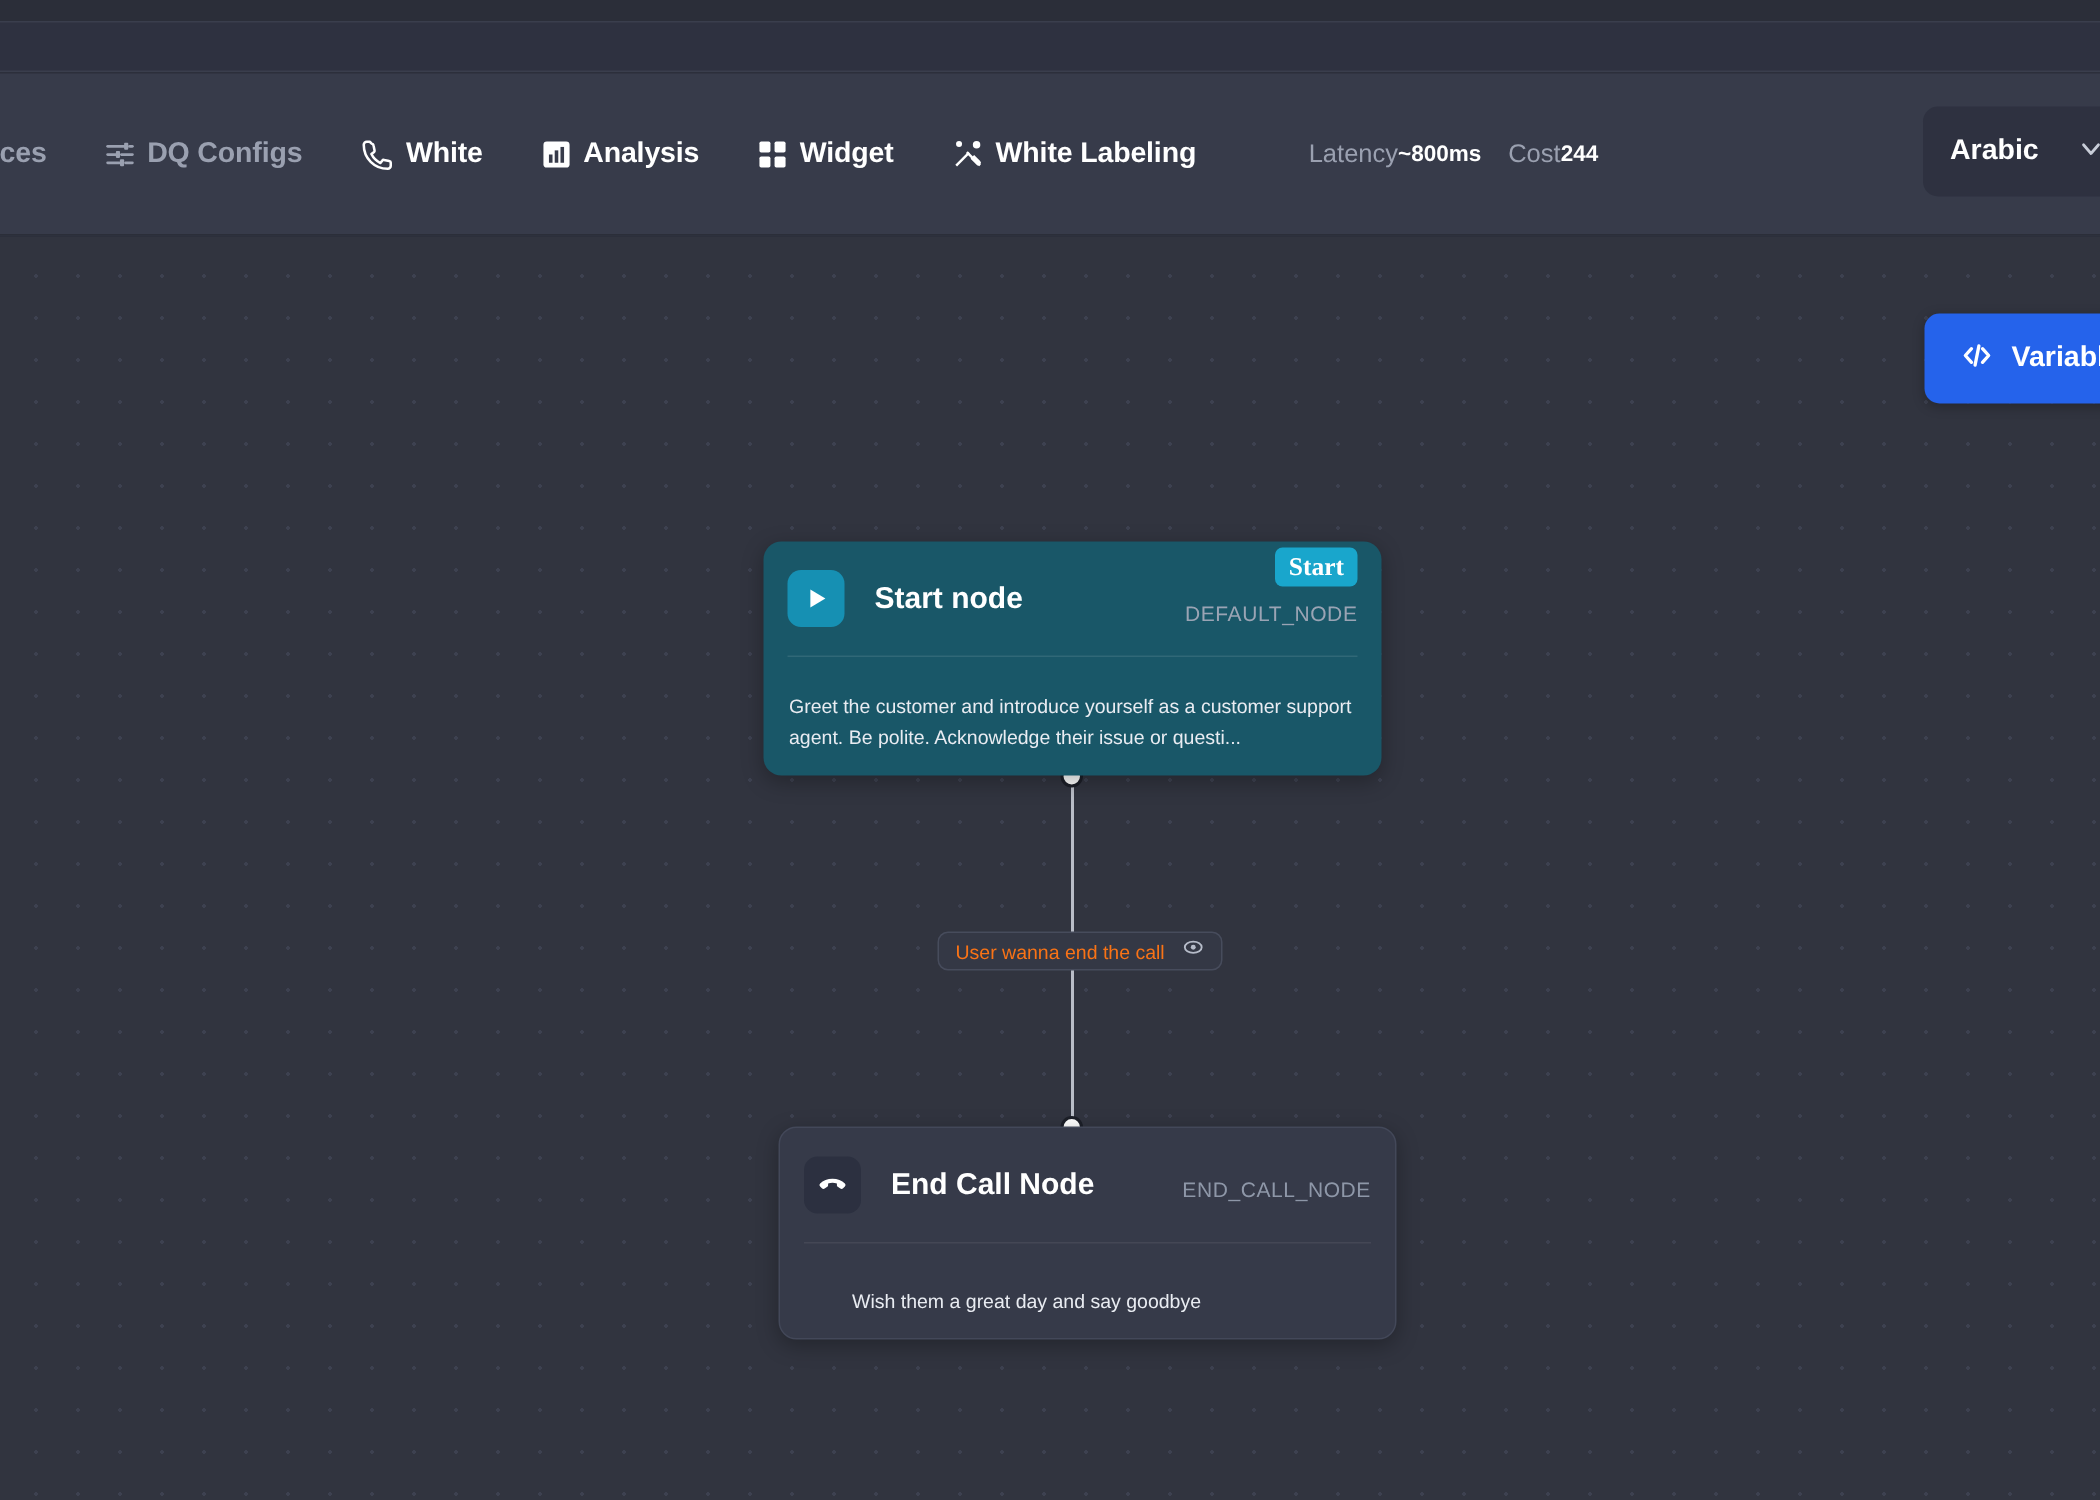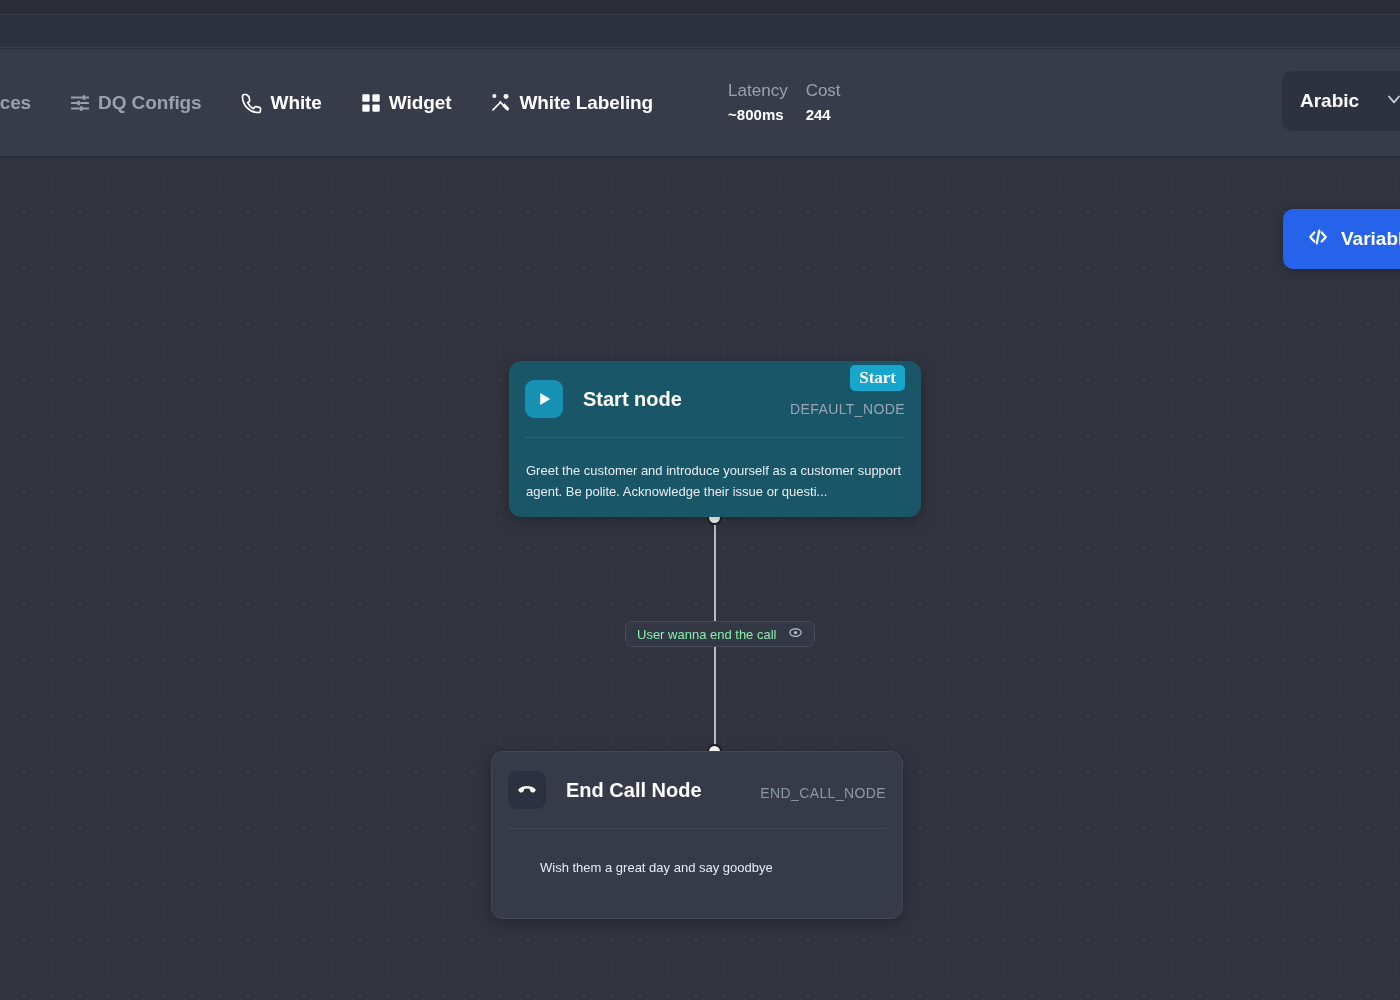--- a/index.html
+++ b/index.html
@@ -69,21 +69,21 @@
   
   .nav-item.clipped { padding-left: 0; margin-left: -24px; }
 
   
   .metrics {
     display: flex;
     gap: 18px;
     margin-left: 56px;
     align-items: flex-start;
   }
-  .metric { display: flex; flex-direction: column; align-items: flex-start; }
+  .metric { display: flex; align-items: flex-start; }
   .metric-label { font-size: 17px; color: #9aa0b0; line-height: 24px; }
   .metric-value { font-size: 15px; color: #ffffff; line-height: 24px; font-weight: bold; }
 
   
   .lang-select {
     position: absolute;
     top: 71px; left: 1282px;
     width: 140px; height: 60px;
     background: #2e3140;
     border-radius: 10px;
@@ -138,22 +138,22 @@
     width: 412px;
     border-radius: 12px;
     box-shadow: 0 4px 14px rgba(0,0,0,0.28);
   }
   .node-start {
     left: 509px; top: 361px;
     height: 156px;
     background: #195768;
   }
   .node-end {
-    left: 491px; top: 751px;
-    height: 168px;
+    left: 519px; top: 751px;
+    height: 142px;
     background: #363a49;
     border: 1px solid #434859;
   }
 
   .node-header {
     display: flex;
     align-items: center;
     height: 76px;
     padding: 0 16px;
     position: relative;
@@ -242,21 +242,21 @@
     border: 1px solid #474c5c;
     border-radius: 7px;
     display: flex;
     align-items: center;
     gap: 12px;
     padding: 0 11px;
     cursor: pointer;
   }
   .edge-label-text {
     font-size: 13px;
-    color: #86efac;
+    color: #f97316;
     white-space: nowrap;
   }
 </style>
 </head>
 <body>
 
 <div class="top-strip"></div>
 <div class="top-strip-2"></div>
 
 <div class="navbar">
@@ -287,20 +287,31 @@
 
     <div class="nav-item">
       <span class="nav-icon">
         <svg width="24" height="24" viewBox="0 0 24 24" fill="none" stroke="#ffffff" stroke-width="1.7" stroke-linecap="round" stroke-linejoin="round">
           <path d="M6.5 3.5h-2a2 2 0 0 0-2 2c0 9 7 16 16 16a2 2 0 0 0 2-2v-2a1.2 1.2 0 0 0-1-1.2l-3.5-.7a1.2 1.2 0 0 0-1.2.5l-1.2 1.6a13 13 0 0 1-6-6l1.6-1.2a1.2 1.2 0 0 0 .5-1.2l-.7-3.5a1.2 1.2 0 0 0-1.2-1z"></path>
         </svg>
       </span>
       <span class="nav-label">White</span>
     </div>
 
+    <div class="nav-item">
+      <span class="nav-icon">
+        <svg width="22" height="22" viewBox="0 0 24 24">
+          <rect x="2.5" y="2.5" width="19" height="19" rx="2.5" fill="#ffffff"></rect>
+          <rect x="6.5" y="12" width="2.6" height="6" fill="#373b4a"></rect>
+          <rect x="10.7" y="9" width="2.6" height="9" fill="#373b4a"></rect>
+          <rect x="14.9" y="6.5" width="2.6" height="11.5" fill="#373b4a"></rect>
+        </svg>
+      </span>
+      <span class="nav-label">Analysis</span>
+    </div>
 
     <div class="nav-item">
       <span class="nav-icon">
         <svg width="22" height="22" viewBox="0 0 24 24" fill="#ffffff">
           <rect x="2.5" y="2.5" width="8" height="8" rx="1.3"></rect>
           <rect x="13.5" y="2.5" width="8" height="8" rx="1.3"></rect>
           <rect x="2.5" y="13.5" width="8" height="8" rx="1.3"></rect>
           <rect x="13.5" y="13.5" width="8" height="8" rx="1.3"></rect>
         </svg>
       </span>

